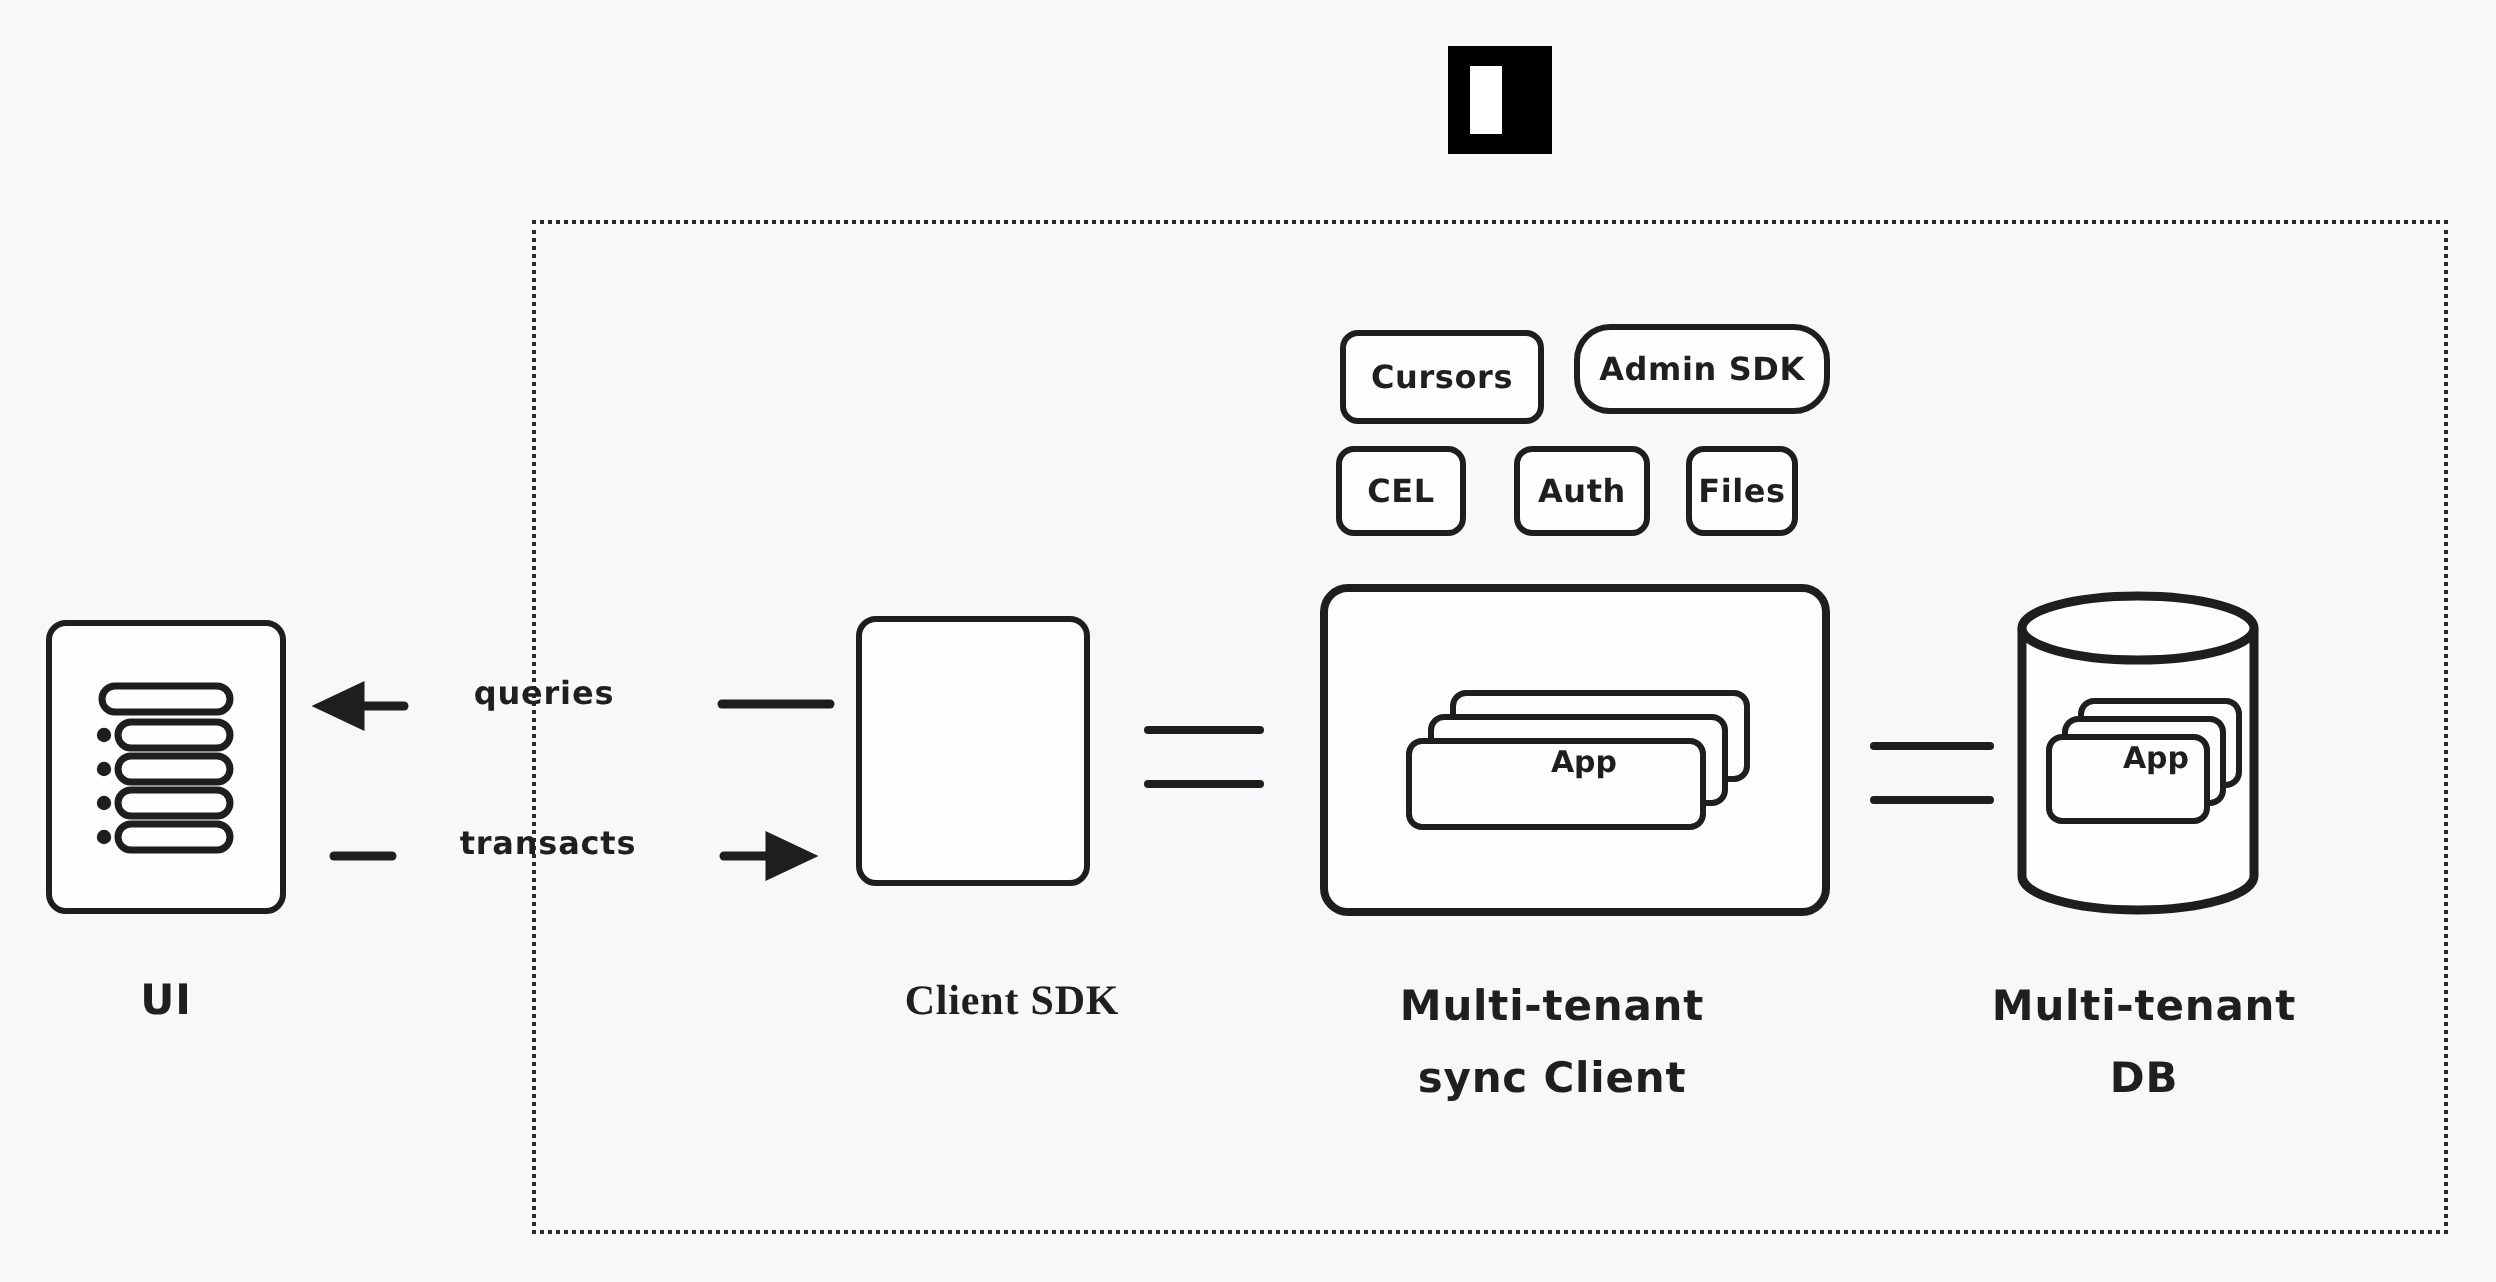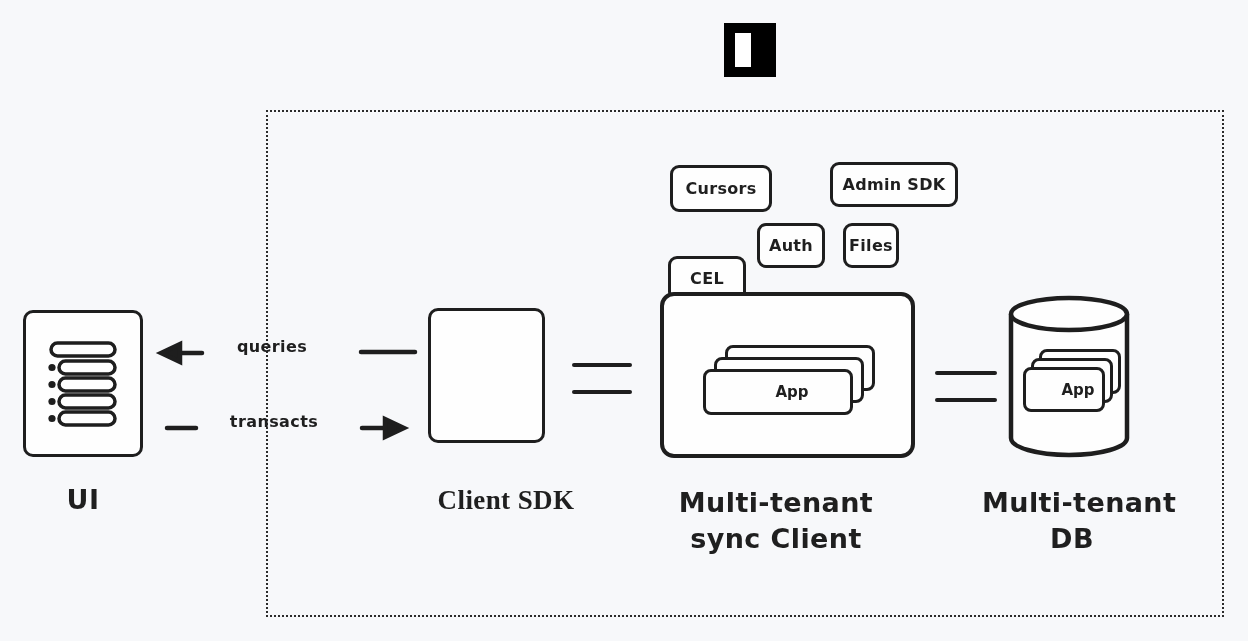--- a/index.html
+++ b/index.html
@@ -39,33 +39,33 @@
     border-radius:9px;
     display:flex; align-items:center; justify-content:center;
     font-weight:700; font-size:16px; letter-spacing:.3px;
   }
 
   .card {
     position:absolute;
     background:#fefefe;
     border:3px solid #1e1e1e;
     border-radius:8px;
-    display:flex; align-items:center; justify-content:center;
+    display:flex; justify-content:center;
     font-weight:700; font-size:15px;padding-left:28px;
   }
 
   .eqbar {
     position:absolute; height:4px; background:#1e1e1e; border-radius:2px;
   }
 
   .lbl {
     position:absolute;
     text-align:center;
     font-weight:700;
-    font-size:27px;
+    font-size:21px;
     letter-spacing:.4px;
     line-height:34px;
     white-space:nowrap;
   }
   .edge-lbl {
     position:absolute;
     text-align:center;
     font-weight:700;
     font-size:16px;
     letter-spacing:.4px;
@@ -117,24 +117,24 @@
 
 <div class="node" style="left:428px; top:308px; width:117px; height:135px;"></div>
 <div class="lbl" style="left:426px; top:483px; width:160px;font-family:Liberation Serif, serif;">Client SDK</div>
 
 <div class="eqbar" style="left:572px; top:363px; width:60px;"></div>
 <div class="eqbar" style="left:572px; top:390px; width:60px;"></div>
 
 <div class="badge" style="left:670px; top:165px; width:102px; height:47px;">
   <span>Cursors</span>
 </div>
-<div class="badge" style="left:830px; top:162px; width:128px; height:45px;">
+<div class="badge" style="left:787px; top:162px; width:128px; height:45px;border-radius:18px;">
   <span>Admin SDK</span>
 </div>
-<div class="badge" style="left:668px; top:223px; width:78px; height:45px;margin-top:33px;">
+<div class="badge" style="left:668px; top:223px; width:65px; height:45px;">
   <span>CEL</span>
 </div>
 <div class="badge" style="left:757px; top:223px; width:68px; height:45px;">
   <span>Auth</span>
 </div>
 <div class="badge" style="left:843px; top:223px; width:56px; height:45px;">
   <span>Files</span>
 </div>
 
 <div class="node thick" style="left:660px; top:292px; width:255px; height:166px;"></div>

